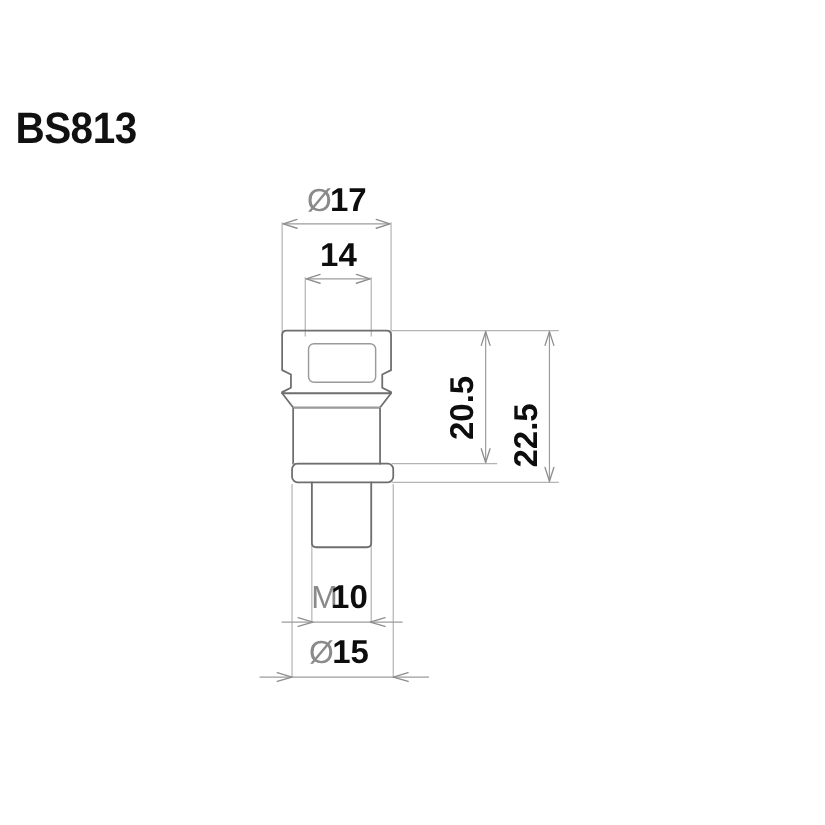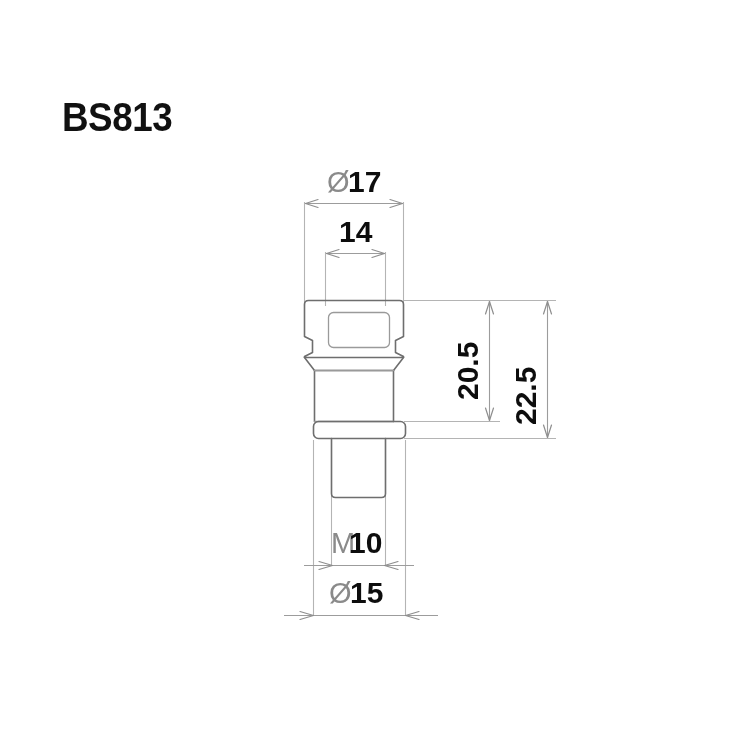--- a/index.html
+++ b/index.html
@@ -14,21 +14,20 @@
     position: relative;
     overflow: hidden;
     font-family: "Liberation Sans", sans-serif;
   }
   #drawing-root {
     position: absolute;
     left: 0;
     top: 0;
     width: 647px;
     height: 750px;
-    margin-left: 48px;
   }
   .part-title {
     position: absolute;
     left: 14px;
     top: 95px;
     font-family: "Liberation Sans", sans-serif;
     font-weight: bold;
     font-size: 40px;
     letter-spacing: -0.5px;
     color: #111111;

